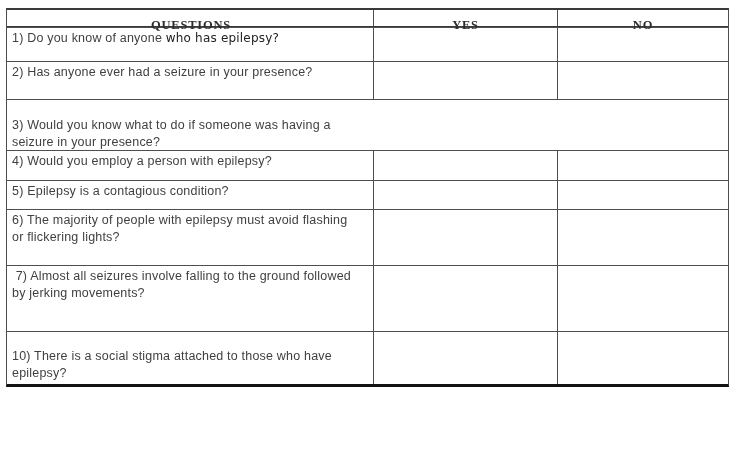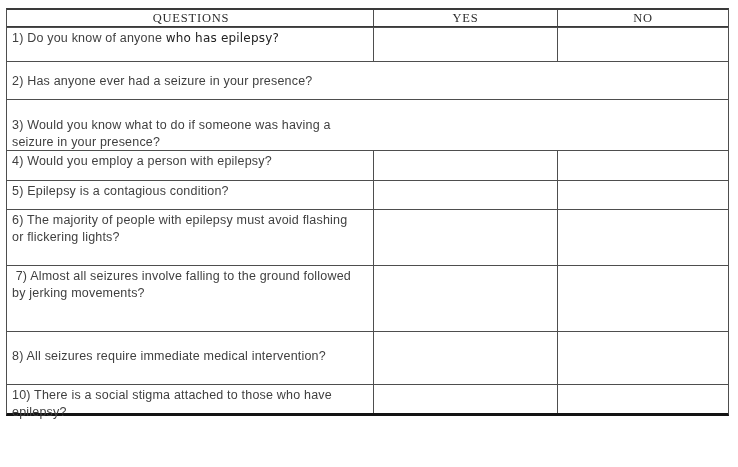--- a/index.html
+++ b/index.html
@@ -34,21 +34,21 @@
   }
   .row + .row {
     border-top: 1.6px solid var(--grid-line, #4e4e4e);
   }
   .row.header {
     border-bottom: 0.4px solid var(--grid-line-heavy, #3a3a3a);
   }
   
   .row:nth-child(1)  { height: 17px; }
   .row:nth-child(2)  { height: 34px; }
-  .row:nth-child(3)  { height: 38px; align-items: center; }
+  .row:nth-child(3)  { height: 38px; }
   .row:nth-child(4)  { height: 51px; align-items: flex-end; }
   .row:nth-child(5)  { height: 30px; }
   .row:nth-child(6)  { height: 29px; }
   .row:nth-child(7)  { height: 56px; }
   .row:nth-child(8)  { height: 66px; }
   .row:nth-child(9)  { height: 53px; }
   .row:nth-child(10) { height: 29px; }
   .row:nth-child(11) { height: 45px; }
 
   .cell { box-sizing: border-box; }
@@ -66,23 +66,23 @@
     width: 184px;
     border-left: 1.6px solid var(--grid-line, #4e4e4e);
   }
   .ncell {
     flex: 1;
     border-left: 1.6px solid var(--grid-line, #4e4e4e);
   }
   .hcell {
     display: block;
     text-align: center;
-    padding-top: 1px;
+    padding-top: 8px;
     font-family: "Liberation Serif", "DejaVu Serif", serif;
-    font-weight: normal;
+    font-weight: bold;
     font-size: 12.5px;
     line-height: 15px;
     letter-spacing: 0.8px;
     color: var(--header-text, #2d2d2d);
     white-space: normal;
   }
   .qem {
     font-family: "DejaVu Sans", sans-serif;
     font-size: 12px;
     color: var(--emphasis-text, #222222);
@@ -140,25 +140,20 @@
       <div class="cell ncell"></div>
     </div>
 
     <div class="row">
       <div class="cell qcell"><span> 7) Almost all seizures involve falling to the ground followed
 by jerking movements?</span><span class="qem"></span></div>
       <div class="cell ycell"></div>
       <div class="cell ncell"></div>
     </div>
 
-    <div class="row">
-      <div class="cell qcell"><span>8) All seizures require immediate medical intervention?</span><span class="qem"></span></div>
-      <div class="cell ycell"></div>
-      <div class="cell ncell"></div>
-    </div>
 
 
     <div class="row">
       <div class="cell qcell"><span>10) There is a social stigma attached to those who have
 epilepsy?</span><span class="qem"></span></div>
       <div class="cell ycell"></div>
       <div class="cell ncell"></div>
     </div>
 
   </div>

